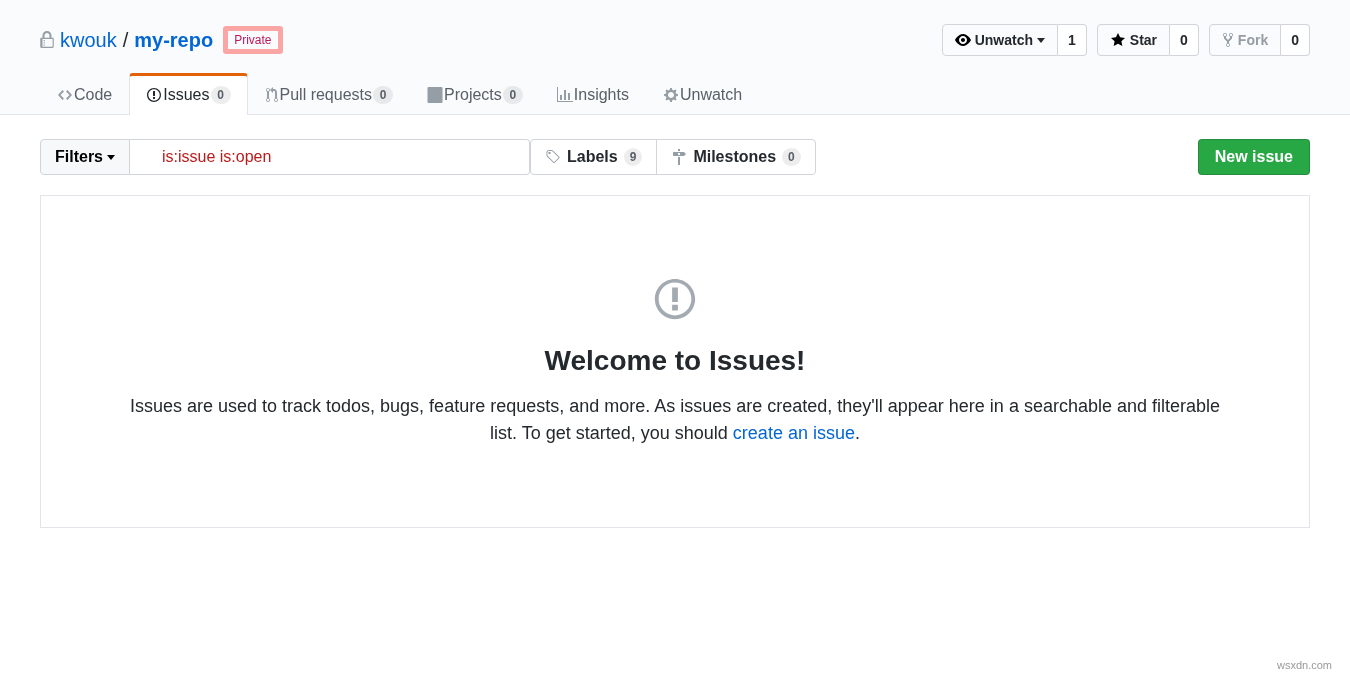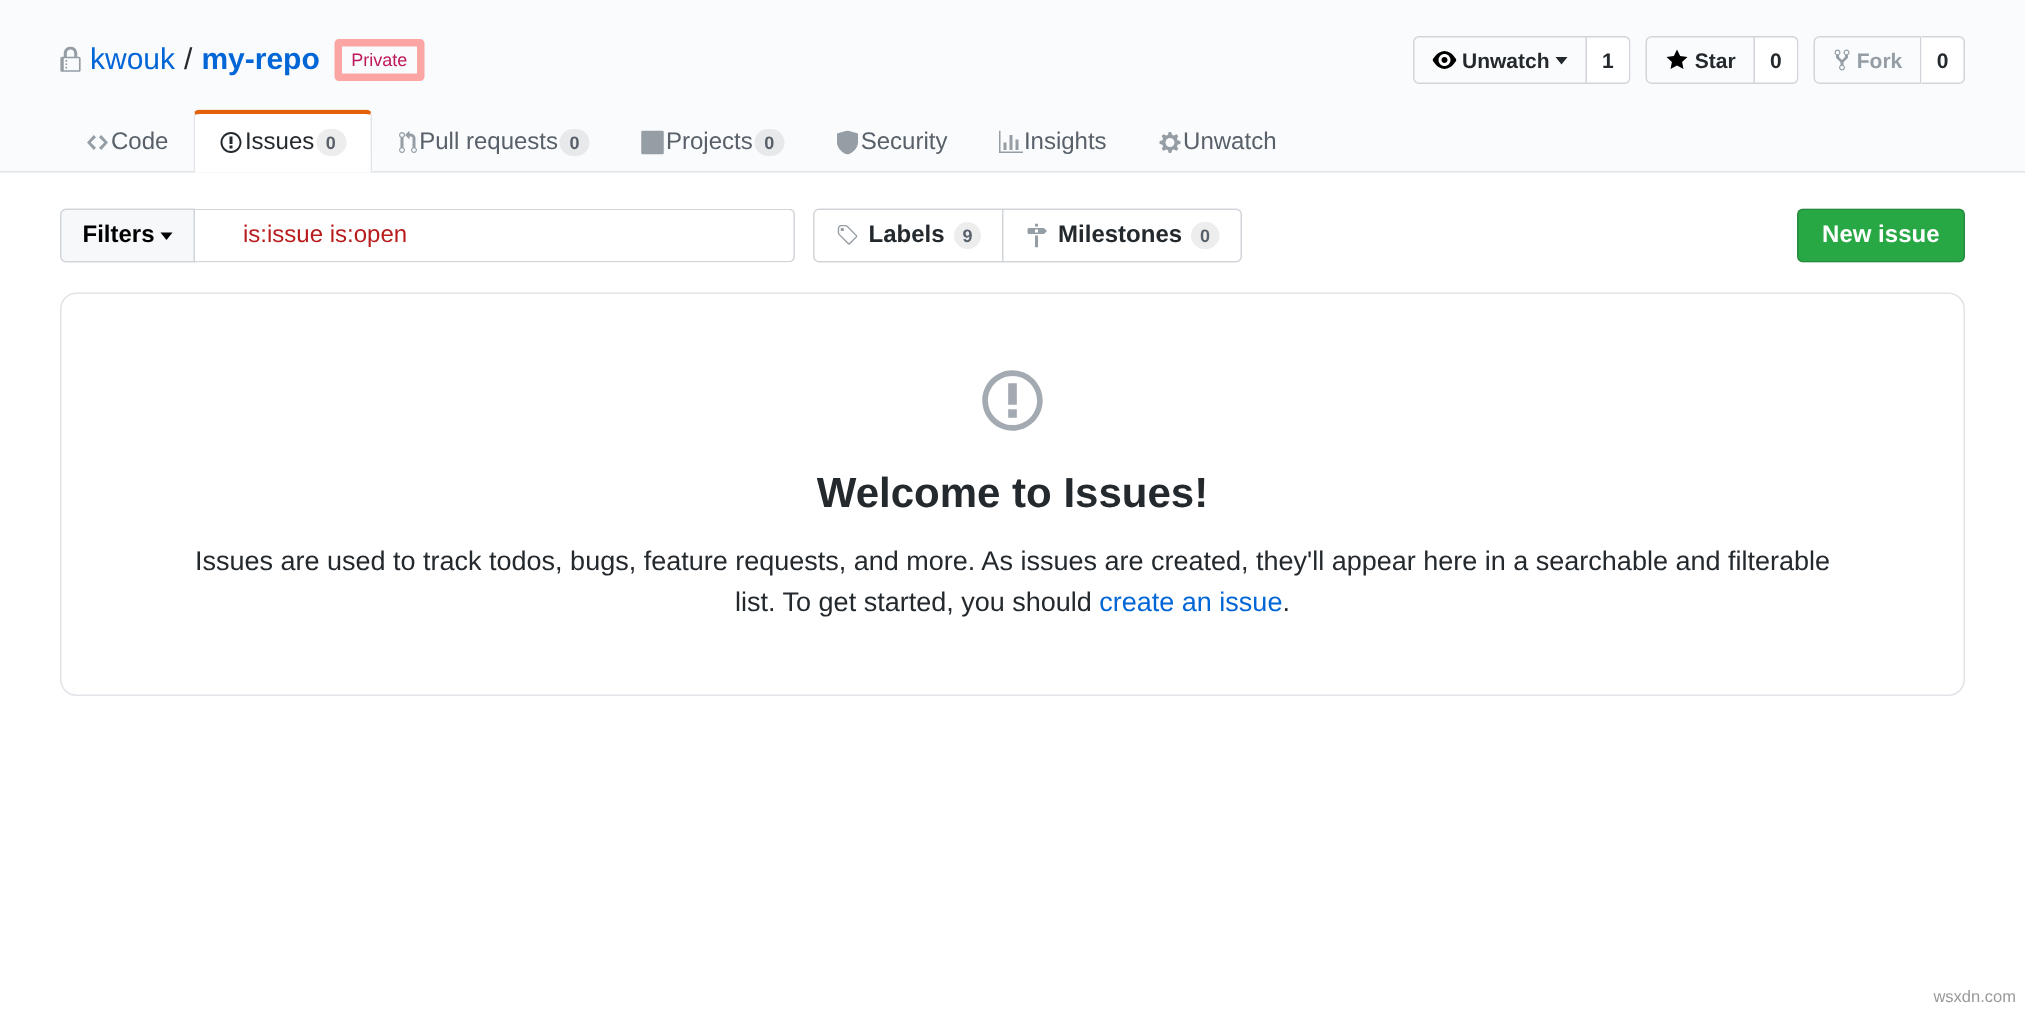--- a/index.html
+++ b/index.html
@@ -101,21 +101,21 @@
     border-radius: 20px;
     padding: 0 6px;
     font-size: 12px;
     font-weight: 600;
     color: #586069;
     min-width: 20px;
     text-align: center;
     line-height: 18px;
   }
   .main { padding: 24px 40px; }
-  .subnav { display: flex; align-items: center; gap: 12px; margin-bottom: 20px; }
+  .subnav { display: flex; align-items: center; margin-bottom: 20px; }
   .filters-group { display: flex; flex: 0 0 auto; }
   .filters-btn {
     background: #f6f8fa;
     border: 1px solid #d1d5da;
     border-radius: 4px 0 0 4px;
     padding: 8px 14px;
     font-size: 16px;
     font-weight: 600;
     display: flex;
     align-items: center;
@@ -163,30 +163,30 @@
     border: 1px solid rgba(27,31,35,0.2);
     color: #fff;
     font-weight: 600;
     font-size: 16px;
     padding: 8px 16px;
     border-radius: 4px;
     cursor: pointer;
   }
   .blankslate {
     border: 1px solid #e1e4e8;
-    border-radius: 11px;
-    padding: 48px 40px;
+    border-radius: 0;
+    padding: 80px 40px;
     text-align: center;
   }
   .blankslate svg { fill: #a3aab1; margin-bottom: 20px; }
   .blankslate h3 { font-size: 28px; font-weight: 700; margin-bottom: 16px; }
   .blankslate p { font-size: 18px; color: #24292e; max-width: 1100px; margin: 0 auto; line-height: 1.5; }
   .blankslate a { color: #0366d6; text-decoration: none; }
   .caret-down { width: 0; height: 0; border-left: 4px solid transparent; border-right: 4px solid transparent; border-top: 5px solid currentColor; display: inline-block; vertical-align: middle; }
-  .watermark { position: fixed; bottom: 4px; right: 6px; font-size: 11px; color: #999; margin-top: 39px; }
+  .watermark { position: fixed; bottom: 4px; right: 18px; font-size: 11px; color: #999; margin-top: 39px; }
 </style>
 </head>
 <body>
 
 <div class="repohead">
   <div class="repohead-top">
     <div class="repo-title">
       <svg class="lock-icon" width="14" height="18" viewBox="0 0 12 16">
           <path d="M4 13H3v-1h1v1zm8-6v7c0 .55-.45 1-1 1H1c-.55 0-1-.45-1-1V7c0-.55.45-1 1-1h1V4c0-2.2 1.8-4 4-4s4 1.8 4 4v2h1c.55 0 1 .45 1 1zM3.8 6h4.41V4c0-1.22-.99-2.2-2.2-2.2-1.22 0-2.2.98-2.2 2.2v2H3.8zM11 7H2v7h9V7zM4 8H3v1h1V8zm0 2H3v1h1v-1z"></path>
         </svg>
@@ -248,26 +248,20 @@
       <span class="counter">0</span>
     </a>
     <a class="reponav-item">
       <svg width="16" height="16" viewBox="0 0 15 16">
           <path d="M10 12h3V2h-3v10zm-4-2h3V2H6v8zm-4 4h3V2H2v12zm-1 1h13V1H1v14zM14 0H1a1 1 0 00-1 1v14a1 1 0 001 1h13a1 1 0 001-1V1a1 1 0 00-1-1z"></path>
         </svg>
       <span>Projects</span>
       <span class="counter">0</span>
     </a>
     <a class="reponav-item">
-      <svg width="16" height="16" viewBox="0 0 14 16">
-          <path d="M0 2l7-2 7 2v6.02C14 12.69 8.69 16 7 16c-1.69 0-7-3.31-7-7.98V2zm1 .75L7 1l6 1.75v5.268C13 12.104 8.449 15 7 15c-1.449 0-6-2.896-6-6.982V2.75z"></path>
-        </svg>
-      <span>Security</span>
-    </a>
-    <a class="reponav-item">
       <svg width="16" height="16" viewBox="0 0 16 16">
           <path d="M16 14v1H0V0h1v14h15zM5 13H3V8h2v5zm4 0H7V3h2v10zm4 0h-2V6h2v7z"></path>
         </svg>
       <span>Insights</span>
     </a>
     <a class="reponav-item">
       <svg width="16" height="16" viewBox="0 0 14 16">
           <path d="M14 8.77v-1.6l-1.94-.64-.45-1.09.88-1.84-1.13-1.13-1.81.91-1.09-.45-.69-1.92h-1.6l-.63 1.94-1.11.45-1.84-.88-1.13 1.13.91 1.81-.45 1.09L0 7.23v1.59l1.94.64.45 1.09-.88 1.84 1.13 1.13 1.81-.91 1.09.45.69 1.92h1.59l.63-1.94 1.11-.45 1.84.88 1.13-1.13-.92-1.81.47-1.09L14 8.75v.02zM7 11c-1.66 0-3-1.35-3-3s1.34-3 3-3 3 1.35 3 3-1.34 3-3 3z"></path>
         </svg>
       <span>Unwatch</span>

